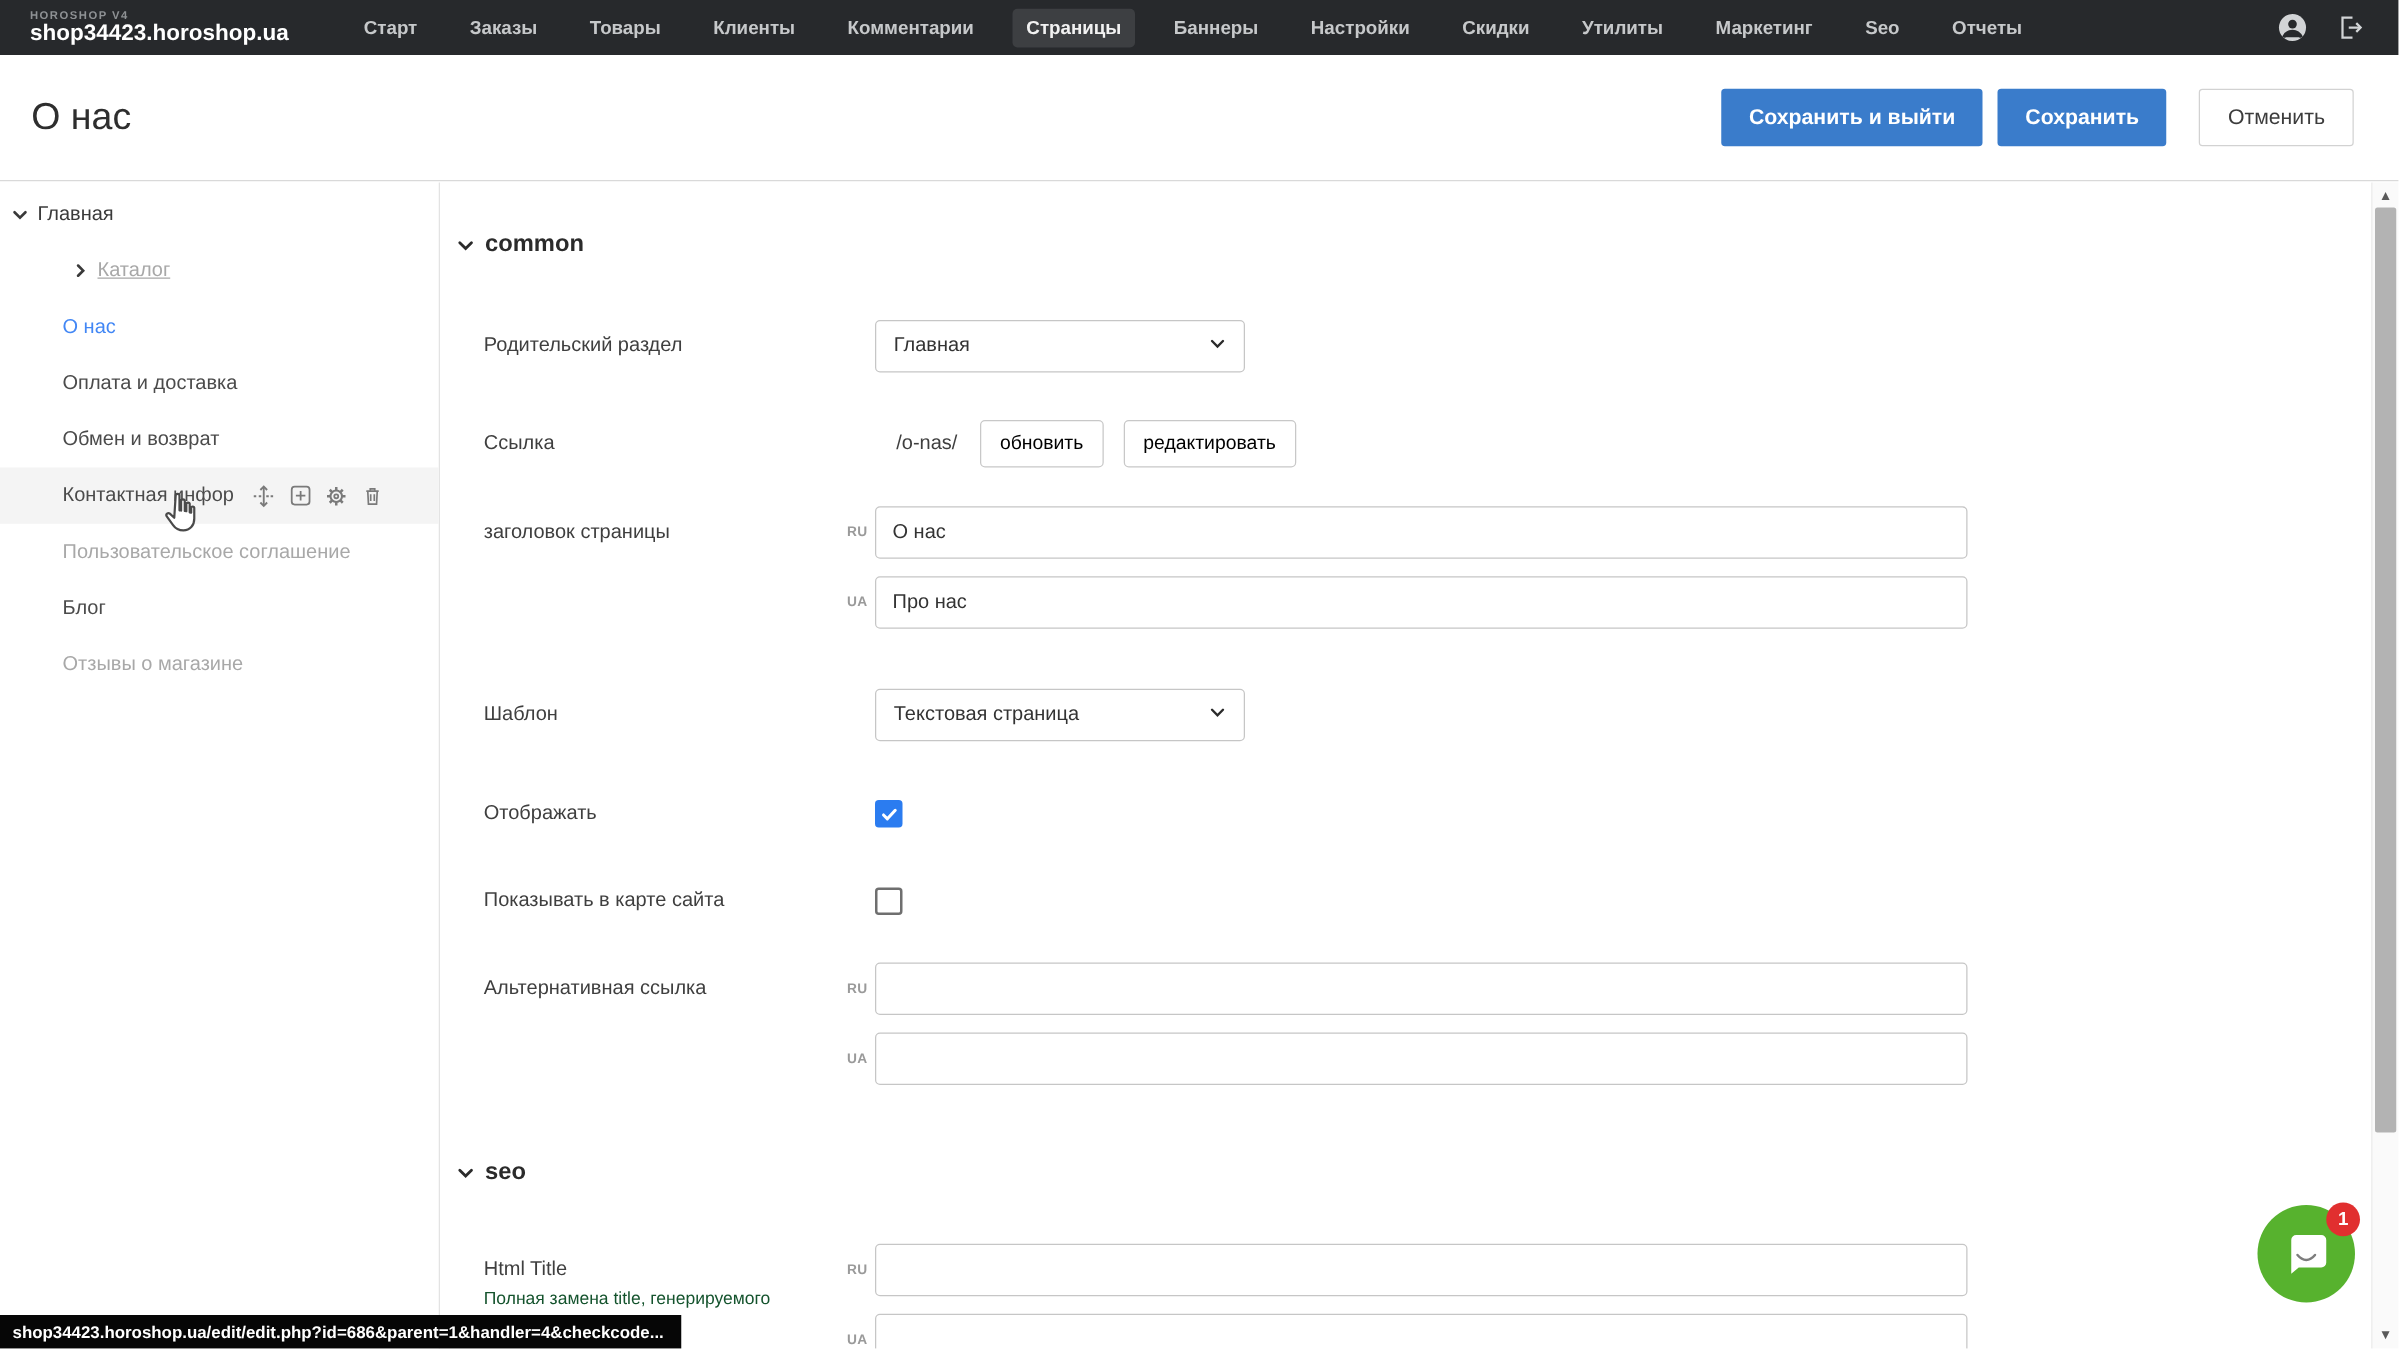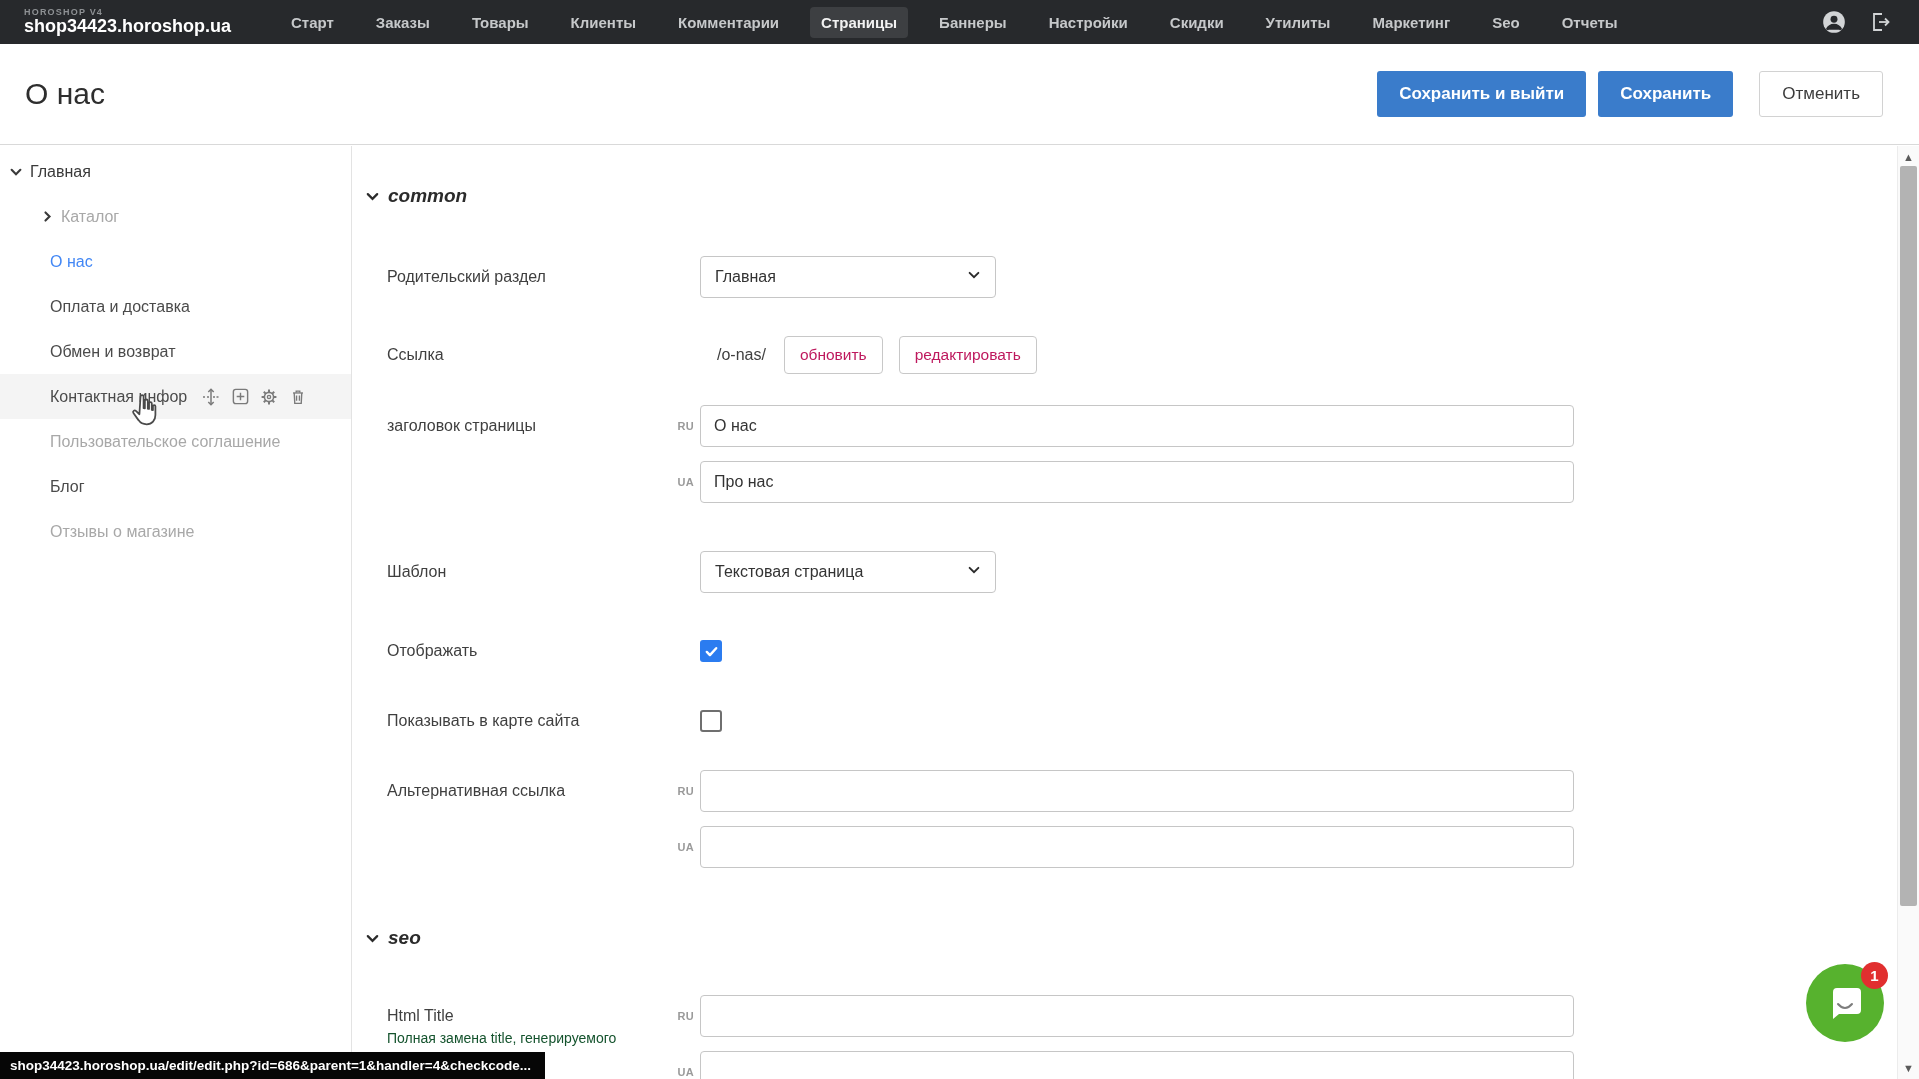--- a/index.html
+++ b/index.html
@@ -33,45 +33,45 @@
   .btn-cancel { margin-left:26px !important; }
 
   
   .sidebar { position:absolute; top:146px; left:0; bottom:0; width:352px; border-right:1px solid #e3e3e3;
     background:#fff; padding-top:3px; z-index:10; }
   .tree-row { position:relative; height:45px; display:flex; align-items:center; font-size:16px;
     color:#4b4b4b; cursor:pointer; }
   .tree-row .twisty { width:16px; height:16px; margin:0 6px 0 8px; display:flex; align-items:center; justify-content:center; }
   .tree-row.root { color:#3a3a3a; }
   .tree-row.child { padding-left:50px; }
-  .tree-row.child.with-twisty { padding-left:31px; }
+  .tree-row.child.with-twisty { padding-left:48px;text-decoration:underline; }
   .tree-row.dim { color:#a8a8a8; }
   .tree-row.selected { color:#4287f5; }
   .tree-row.hovered { background:#f4f4f4; }
   .tree-icons { display:flex; align-items:center; gap:9px; margin-left:14px; }
   .tree-icon { width:20px; height:20px; display:flex; align-items:center; justify-content:center; cursor:pointer; }
 
   
   .main { position:absolute; left:353px; top:146px; right:22px; bottom:0; overflow:hidden;
     padding:37px 0 0 34px; background:#fff; }
-  .section-header { height:26px; display:flex; align-items:center; gap:8px; margin-left:-22px; cursor:pointer;font-style:italic; }
+  .section-header { height:26px; display:flex; align-items:center; gap:8px; margin-left:-22px; cursor:pointer; }
   .section-header .sh-label { font-size:19px; font-weight:bold; color:#2b2b2b; }
   .frow { display:flex; align-items:center; }
   .flabel { width:313px; flex:0 0 313px; font-size:16px; color:#3f3f3f; position:relative; }
   .flabel .hint { position:absolute; top:23px; left:0; font-size:14px; color:#14532d; white-space:nowrap; }
   .ctrl { position:relative; display:flex; align-items:center; }
   .lang-tag { position:absolute; left:-33px; width:27px; text-align:right; font-size:11px; font-weight:bold;
     color:#9a9a9a; letter-spacing:.3px; }
   .text-input { width:874px; height:42px; border:1px solid #c6c6c6; border-radius:4px; padding:0 13px;
     font-size:16px; color:#333; font-family:"Liberation Sans", sans-serif; outline:none; background:#fff; }
   .select { width:296px; height:42px; border:1px solid #c6c6c6; border-radius:4px; background:#fff;
     display:flex; align-items:center; padding:0 14px; font-size:16px; color:#333; cursor:pointer; }
   .select .sel-chevron { margin-left:auto; }
   .link-value { font-size:16px; color:#3f3f3f; margin:0 18px 0 17px; }
-  .btn-small { height:38px; border:1px solid #c8c8c8; border-radius:4px; background:#fff; color:#be185d;
+  .btn-small { height:38px; border:1px solid #c8c8c8; border-radius:4px; background:#fff; color:#000000;
     font-size:15.5px; padding:0 15px; display:flex; align-items:center; cursor:pointer; }
   .btn-small + .btn-small { margin-left:16px; }
   .checkbox { width:22px; height:22px; border-radius:3px; cursor:pointer; }
   .checkbox.checked { background:#2b7cf0; display:flex; align-items:center; justify-content:center; }
   .checkbox.unchecked { background:#fff; border:2px solid #6f6f6f; }
 
   
   .scrollbar { position:absolute; top:146px; right:0; bottom:0; width:22px; background:#fafafa;
     border-left:1px solid #ececec; z-index:25; }
   .scroll-arrow { position:absolute; left:0; width:21px; height:18px; display:flex; align-items:center;

